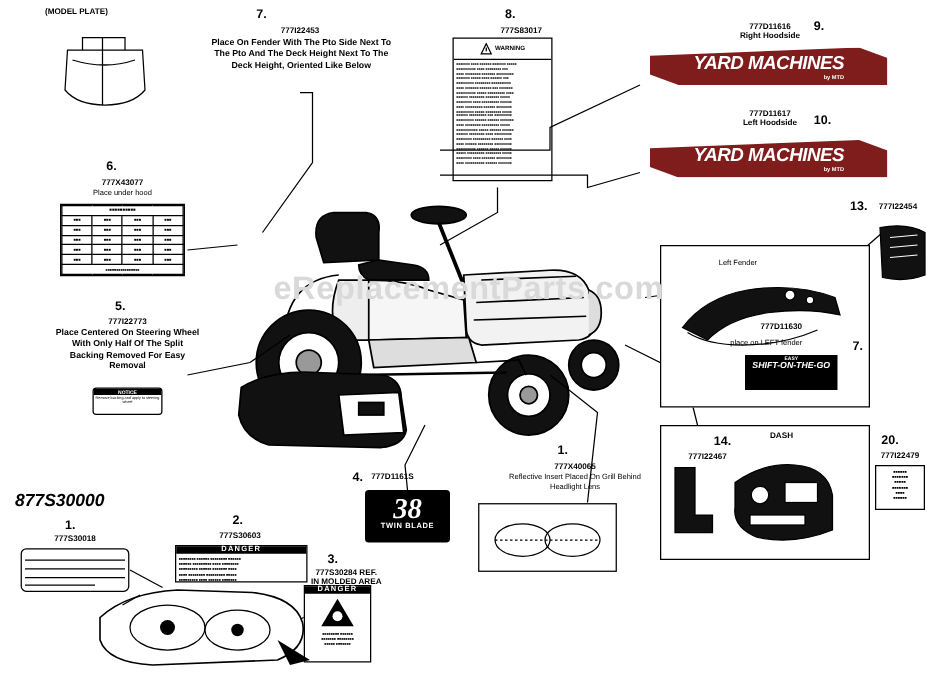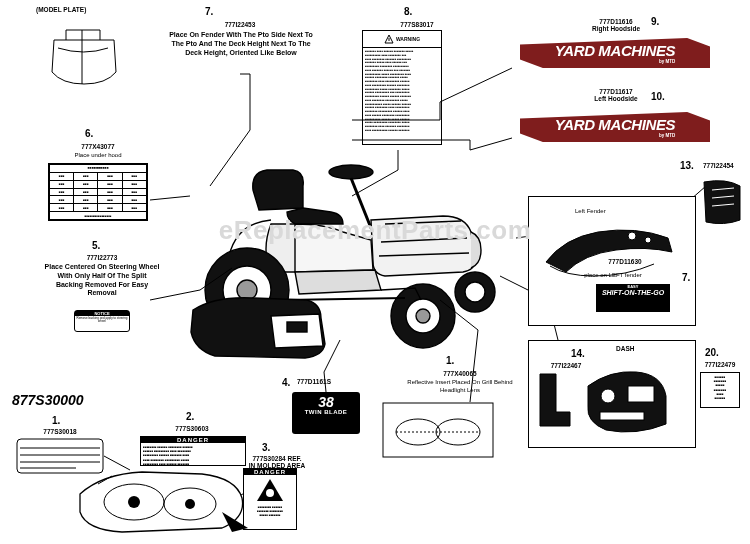--- a/index.html
+++ b/index.html
@@ -85,21 +85,21 @@
   #item12-num{left:682px;top:272px;}
   #item12-sub{left:548px;top:272px;width:130px;}
   #item12-decal{left:596px;top:284px;width:74px;height:28px;background:#000;}
   #item12-decal .t1{color:#fff;font-size:4px;text-align:center;font-weight:bold;}
   #item12-decal .t2{color:#fff;font-size:7px;font-weight:bold;font-style:italic;text-align:center;}
 
   
   #item4-num{left:282px;top:377px;}
   #item4-pn{left:297px;top:378px;font-size:6.5px;font-weight:bold;}
   #item4-decal{left:292px;top:392px;width:68px;height:42px;background:#000;border-radius:3px;}
-  #item4-decal .big{color:#fff;font-size:14px;font-weight:bold;font-style:italic;text-align:center;line-height:1;padding-top:3px;}
+  #item4-decal .big{color:#fff;font-size:23px;font-weight:bold;font-style:italic;text-align:center;line-height:1;padding-top:3px;font-family:Liberation Serif, serif;}
   #item4-decal .sm{color:#fff;font-size:6px;font-weight:bold;text-align:center;letter-spacing:0.5px;}
 
   
   #item15-num{left:446px;top:355px;}
   #item15-pn{left:410px;top:370px;width:100px;}
   #item15-text{left:396px;top:379px;width:128px;}
   #item15-decal{left:382px;top:402px;width:112px;height:56px;}
 
   
   #item14-num{left:571px;top:348px;}

